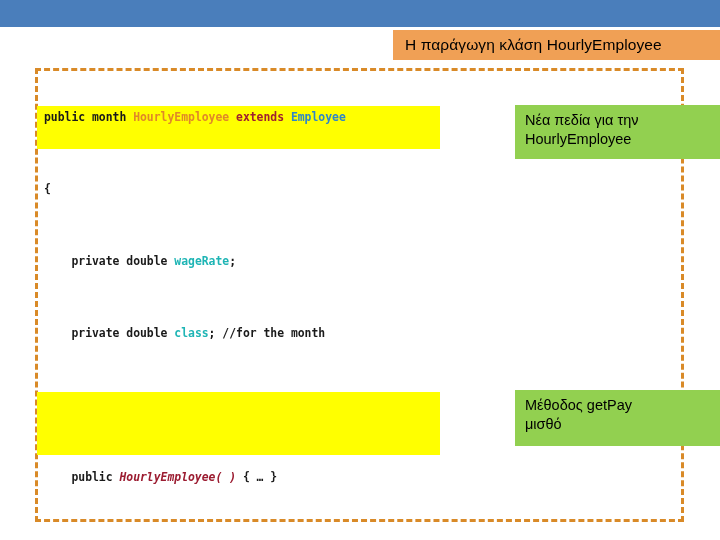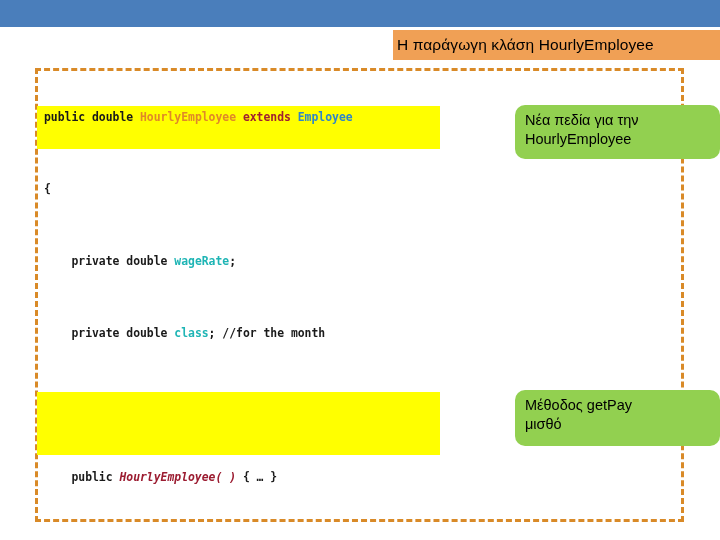--- a/index.html
+++ b/index.html
@@ -29,21 +29,21 @@
   #title-banner {
     position: absolute;
     left: 393px;
     top: 30px;
     width: 327px;
     height: 30px;
     background: #f0a055;
     color: #000000;
     font-size: 15.5px;
     line-height: 30px;
-    padding-left: 4px;
+    padding-left: 12px;
     box-sizing: border-box;
     white-space: nowrap;
     letter-spacing: 0.1px;
   }
 
   
   #code-frame {
     position: absolute;
     left: 35px;
     top: 68px;
@@ -104,21 +104,20 @@
 
   
   .callout {
     position: absolute;
     background: #92d050;
     color: #000000;
     font-size: 14.5px;
     line-height: 19px;
     padding: 6px 0 0 10px;
     box-sizing: border-box;
-    border-radius: 10px;
   }
   #callout-fields {
     left: 515px;
     top: 105px;
     width: 205px;
     height: 54px;
   }
   #callout-getpay {
     left: 515px;
     top: 390px;
@@ -136,21 +135,21 @@
 <div id="top-band"></div>
 
 <div id="title-banner">Η παράγωγη κλάση HourlyEmployee</div>
 
 <div id="code-frame"></div>
 
 <div class="hl-yellow" id="hl-fields"></div>
 <div class="hl-yellow" id="hl-getpay"></div>
 
 <div id="code">
-  <span class="ln"><span class="tok-plain">public double </span><span class="tok-class">HourlyEmployee</span><span class="tok-plain"> </span><span class="tok-extends">extends</span><span class="tok-plain"> </span><span class="tok-super">Employee</span></span>
+  <span class="ln"><span class="tok-plain">public month </span><span class="tok-class">HourlyEmployee</span><span class="tok-plain"> </span><span class="tok-extends">extends</span><span class="tok-plain"> </span><span class="tok-super">Employee</span></span>
 
   <span class="ln"><span class="tok-plain">{</span></span>
 
   <span class="ln"><span class="tok-plain">    private double </span><span class="tok-field">wageRate</span><span class="tok-plain">;</span></span>
 
   <span class="ln"><span class="tok-plain">    private double </span><span class="tok-field">class</span><span class="tok-plain">; //for the month</span></span>
 
   <span class="blank"></span>
 
   <span class="ln"><span class="tok-plain">    public </span><span class="tok-method">HourlyEmployee( )</span><span class="tok-plain"> { … }</span></span>

